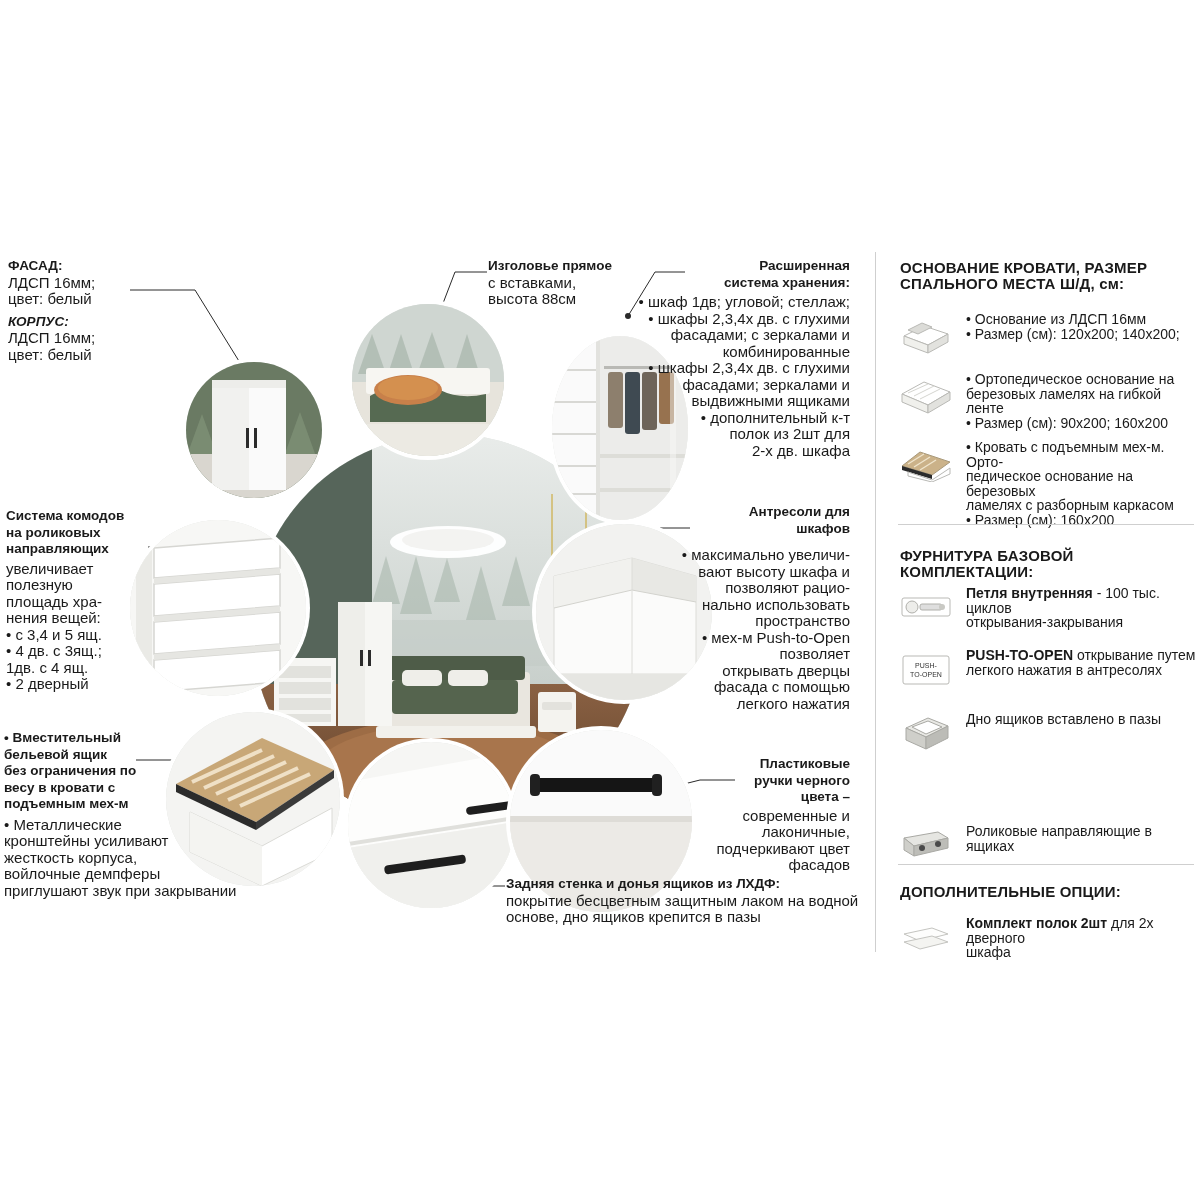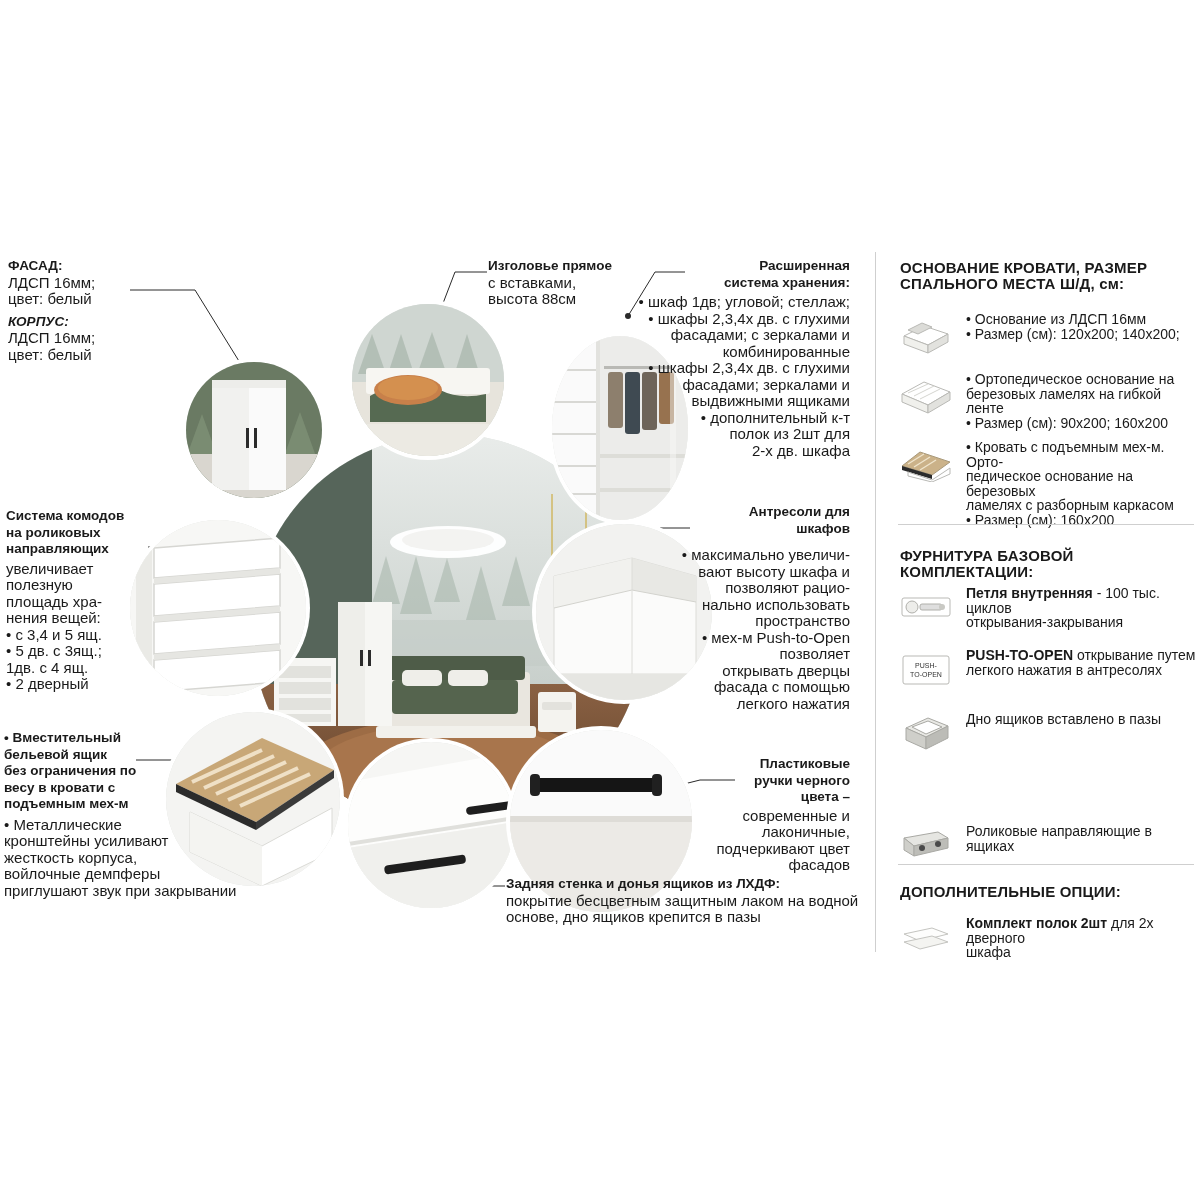--- a/index.html
+++ b/index.html
@@ -327,21 +327,21 @@
   <div class="block left" style="left:6px;top:508px;width:150px;">
     <div class="hd" style="white-space:pre-line;">Система комодов
 на роликовых
 направляющих</div>
     <div class="bd" style="margin-top:3px;">
       <div>увеличивает</div>
       <div>полезную</div>
       <div>площадь хра-</div>
       <div>нения вещей:</div>
       <div>• с 3,4 и 5 ящ.</div>
-      <div>• 5 дв. с 3ящ.;</div>
+      <div>• 4 дв. с 3ящ.;</div>
       <div>1дв. с 4 ящ.</div>
       <div>• 2 дверный</div>
     </div>
   </div>
 
   <div class="block left" style="left:4px;top:730px;width:234px;">
     <div class="hd">
       <div>• Вместительный</div>
       <div>бельевой ящик</div>
       <div>без ограничения по</div>

